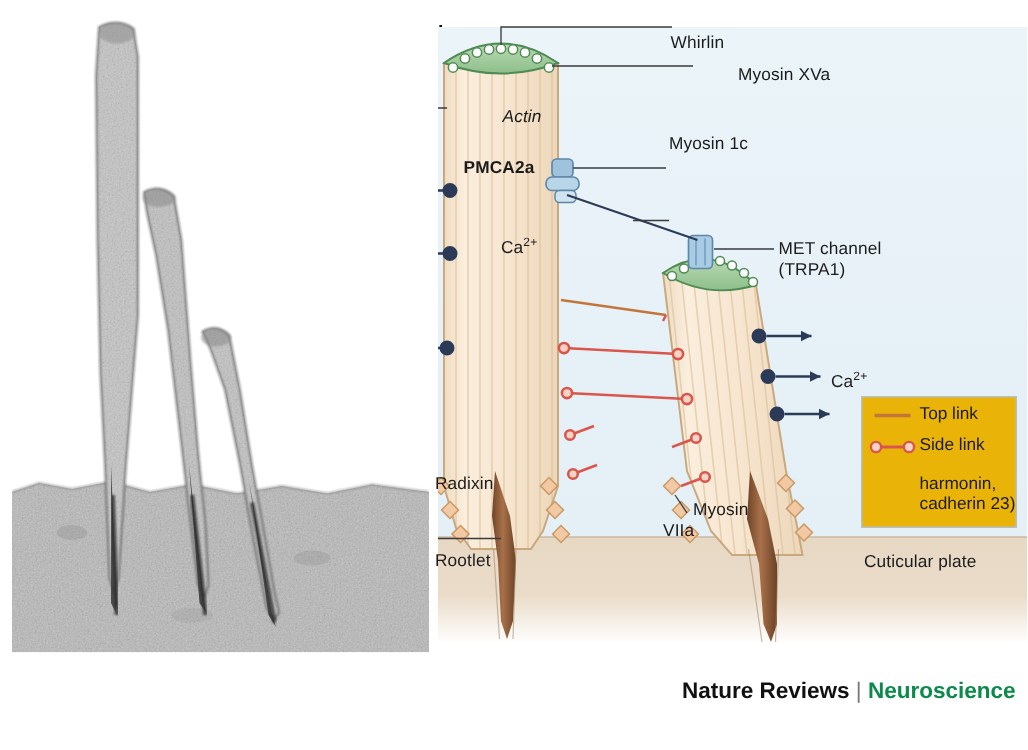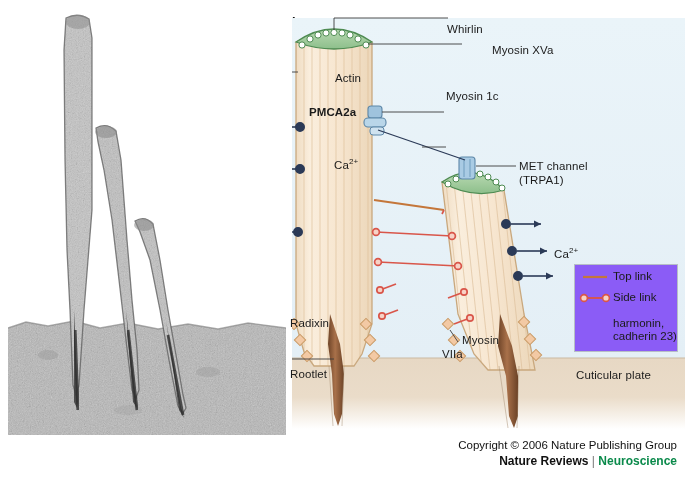--- a/index.html
+++ b/index.html
@@ -16,27 +16,27 @@
 
   
   #panel-b{position:absolute;left:292px;top:14px;width:393px;height:415px;}
   #diagram{position:absolute;left:0;top:0;}
 
   .dlabel{position:absolute;font-size:11.5px;color:#1b1b1b;
           line-height:13.2px;white-space:nowrap;letter-spacing:.1px;}
 
   
   #legend-box{position:absolute;left:282px;top:250px;width:104px;height:88px;
-              background:#8b5cf6;border:1px solid #b6bec6;box-sizing:border-box;}
+              background:#eab308;border:1px solid #b6bec6;box-sizing:border-box;}
   .lg-row{position:absolute;font-size:11.5px;line-height:13.4px;color:#1b1b1b;}
 
   
   #footer{position:absolute;right:8px;bottom:8px;text-align:right;}
   #copyright{font-size:11.5px;color:#111;line-height:15px;}
-  #journal{font-size:12px;line-height:16px;font-weight:bold;color:#111;}
+  #journal{font-size:15px;line-height:16px;font-weight:bold;color:#111;}
   #journal .jn{color:#0b8a4b;}
   #journal .bar{color:#777;font-weight:normal;}
 </style>
 </head>
 <body>
 
 <div id="figure">
 
   <div id="panel-a">
     <span class="panel-letter" style="left:6px;top:2px;">a</span>
@@ -340,21 +340,21 @@
         <path d="M-2 310 L-48 310"></path>
         <path d="M42 345 L-46 345"></path>
         <path d="M166 328 L158 316"></path>
       </g>
     </svg>
 
     <div class="dlabel" style="left:155px;top:9px;">Whirlin</div>
 
     <div class="dlabel" style="left:172px;top:30px;padding-left:28px;">Myosin XVa</div>
 
-    <div class="dlabel" style="left:43px;top:58px;">Actin</div>
+    <div class="dlabel" style="left:43px;top:58px;font-style:italic;">Actin</div>
 
     <div class="dlabel" style="left:17px;top:92px;font-weight:bold;">PMCA2a</div>
 
     <div class="dlabel" style="left:42px;top:141px;">
       <span>Ca</span><sup style="font-size:8px;">2+</sup>
     </div>
 
     <div class="dlabel" style="left:154px;top:76px;">Myosin 1c</div>
 
 
@@ -386,19 +386,18 @@
 
       <div class="lg-row" style="left:38px;top:5px;">Top link</div>
 
       <div class="lg-row" style="left:38px;top:26px;">Side link</div>
       <div class="lg-row" style="left:38px;top:52px;">harmonin,</div>
       <div class="lg-row" style="left:38px;top:65px;">cadherin 23)</div>
     </div>
   </div>
 
   <div id="footer">
-    <div id="copyright">Copyright © 2006 Nature Publishing Group</div>
     <div id="journal">
       <span>Nature Reviews</span><span class="bar"> | </span><span class="jn">Neuroscience</span>
     </div>
   </div>
 
 </div>
 
 </body></html>

